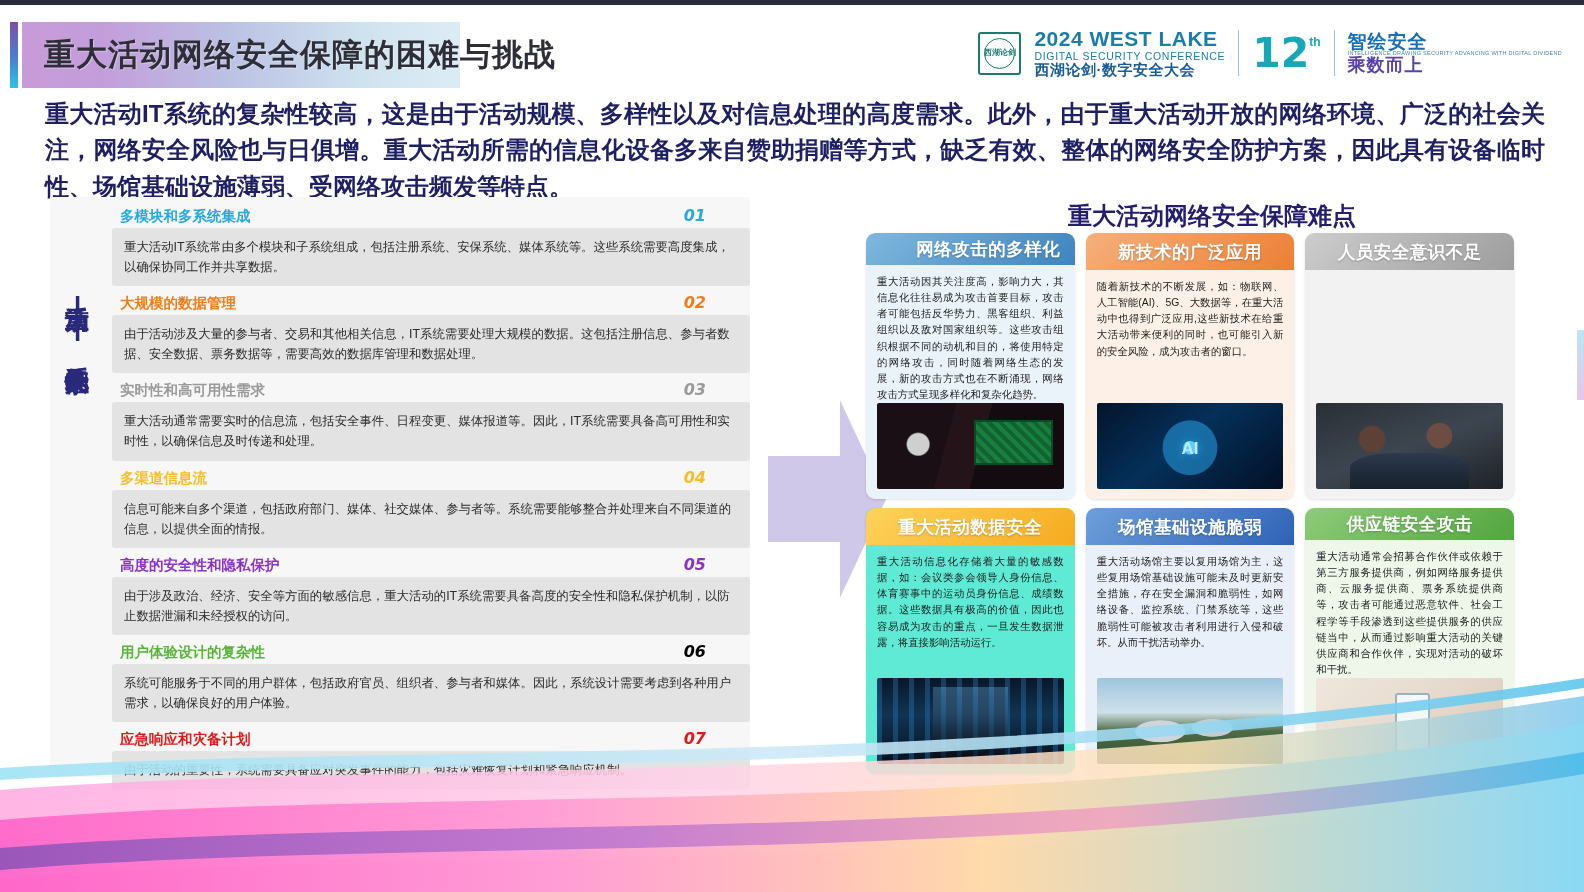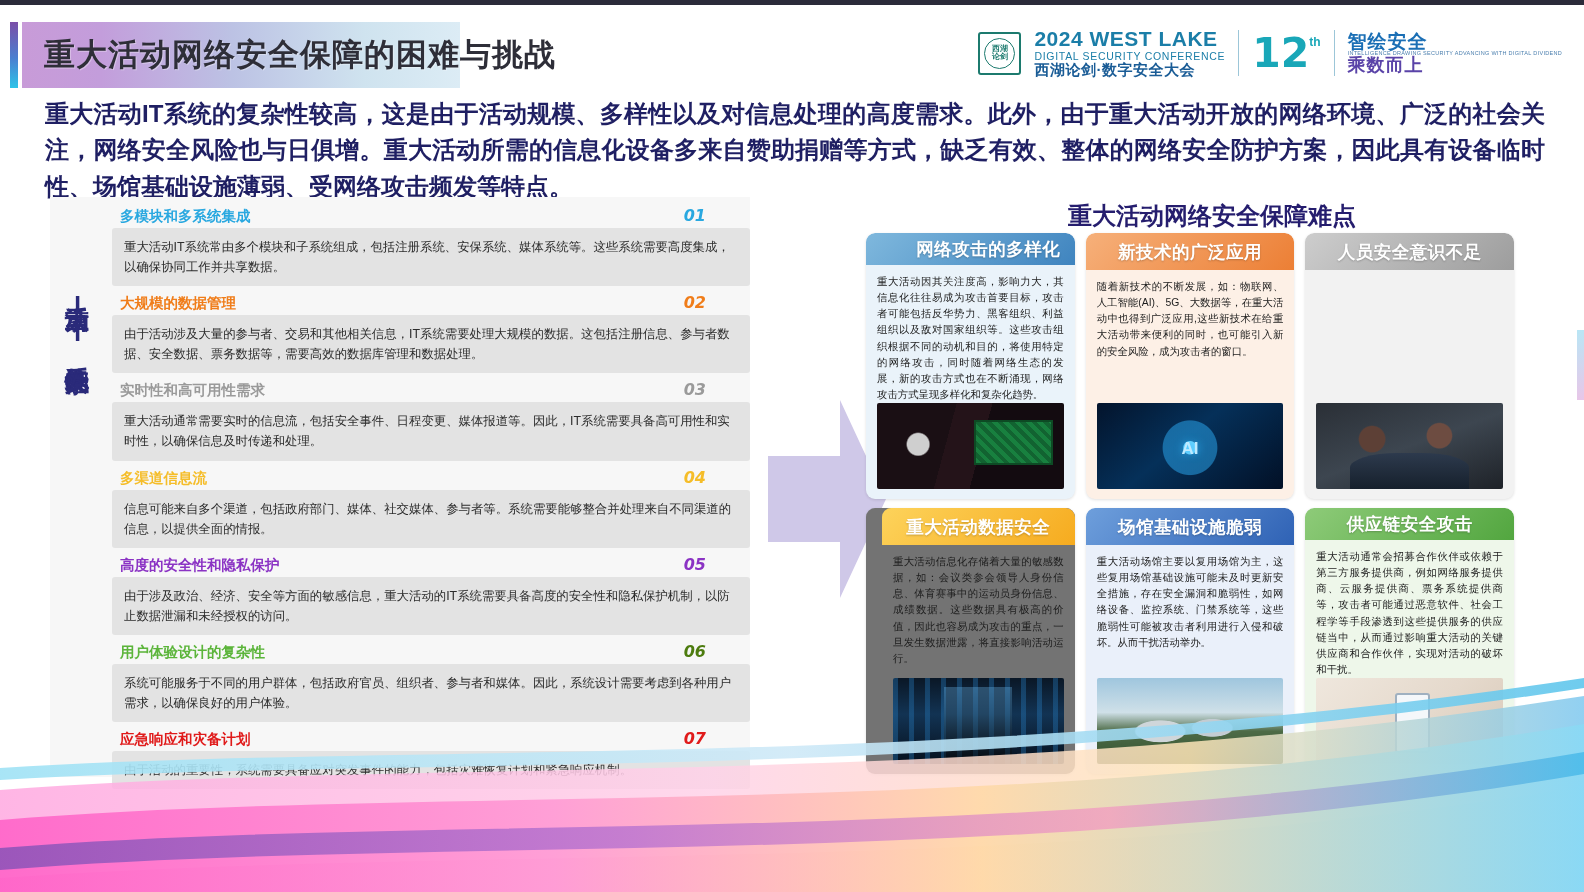--- a/index.html
+++ b/index.html
@@ -37,21 +37,21 @@
     display: flex; align-items: center; gap: 13px;
   }
   .logo-seal {
     width: 43px; height: 43px; border: 2px solid #1c7a6e; border-radius: 3px;
     position: relative; background: #fff; flex: none;
   }
   .logo-seal::before {
     content: ""; position: absolute; inset: 4px; border: 1px solid #1c7a6e; border-radius: 50%;
   }
   .seal-txt {
-    position: absolute; inset: 0; display: flex; flex-direction: column;
+    position: absolute; inset: 0; display: flex; 
     align-items: center; justify-content: center; font-size: 8px;
     color: #1c7a6e; line-height: 1.05; font-weight: bold;
   }
   .logo-words { display: flex; flex-direction: column; line-height: 1.08; }
   .lw1 { font-size: 21px; font-weight: bold; color: #1b7ea8; letter-spacing: .5px; }
   .lw2 { font-size: 10.5px; color: #1b7ea8; letter-spacing: .7px; }
   .lw3 { font-size: 15px; font-weight: bold; color: #1a5c96; letter-spacing: .5px; }
   .divider-v { width: 1px; height: 46px; background: #9cc6d8; }
   .logo-12 { display: flex; align-items: flex-start; text-align: center; }
   .num12 {
@@ -275,21 +275,21 @@
       <div class="item">
         <div class="item-head">
           <span class="item-title" style="color: rgb(139, 51, 196);">高度的安全性和隐私保护</span>
           <span class="item-num" style="color: rgb(139, 51, 196);">05</span>
         </div>
         <div class="item-body">由于涉及政治、经济、安全等方面的敏感信息，重大活动的IT系统需要具备高度的安全性和隐私保护机制，以防止数据泄漏和未经授权的访问。</div>
       </div>
       <div class="item">
         <div class="item-head">
           <span class="item-title" style="color: rgb(92, 181, 59);">用户体验设计的复杂性</span>
-          <span class="item-num" style="color: #4d7c0f;">06</span>
+          <span class="item-num" style="color: #000000;">06</span>
         </div>
         <div class="item-body">系统可能服务于不同的用户群体，包括政府官员、组织者、参与者和媒体。因此，系统设计需要考虑到各种用户需求，以确保良好的用户体验。</div>
       </div>
       <div class="item">
         <div class="item-head">
           <span class="item-title" style="color: rgb(224, 27, 27);">应急响应和灾备计划</span>
           <span class="item-num" style="color: rgb(224, 27, 27);">07</span>
         </div>
         <div class="item-body">由于活动的重要性，系统需要具备应对突发事件的能力，包括灾难恢复计划和紧急响应机制。</div>
       </div>
@@ -314,21 +314,21 @@
           <div class="card-text">随着新技术的不断发展，如：物联网、人工智能(AI)、5G、大数据等，在重大活动中也得到广泛应用,这些新技术在给重大活动带来便利的同时，也可能引入新的安全风险，成为攻击者的窗口。</div>
           <div class="card-img img-ai"></div>
         </div>
       </div>
       <div class="card" style="background: rgb(242, 242, 242);">
         <div class="card-head" style="background: linear-gradient(135deg, rgb(205, 205, 205), rgb(157, 157, 157));">人员安全意识不足</div>
         <div class="card-body">
           <div class="card-img img-people"></div>
         </div>
       </div>
-      <div class="card" style="background: #737373; padding-left: 16px;">
+      <div class="card" style="background: #5eead4;">
         <div class="card-head" style="background: linear-gradient(135deg, rgb(253, 211, 91), rgb(246, 171, 31));">重大活动数据安全</div>
         <div class="card-body">
           <div class="card-text">重大活动信息化存储着大量的敏感数据，如：会议类参会领导人身份信息、体育赛事中的运动员身份信息、成绩数据。这些数据具有极高的价值，因此也容易成为攻击的重点，一旦发生数据泄露，将直接影响活动运行。</div>
           <div class="card-img img-datacenter"></div>
         </div>
       </div>
       <div class="card" style="background: rgb(234, 240, 250);">
         <div class="card-head" style="background: linear-gradient(135deg, rgb(110, 159, 220), rgb(47, 98, 181));">场馆基础设施脆弱</div>
         <div class="card-body">
           <div class="card-text">重大活动场馆主要以复用场馆为主，这些复用场馆基础设施可能未及时更新安全措施，存在安全漏洞和脆弱性，如网络设备、监控系统、门禁系统等，这些脆弱性可能被攻击者利用进行入侵和破坏。从而干扰活动举办。</div>

